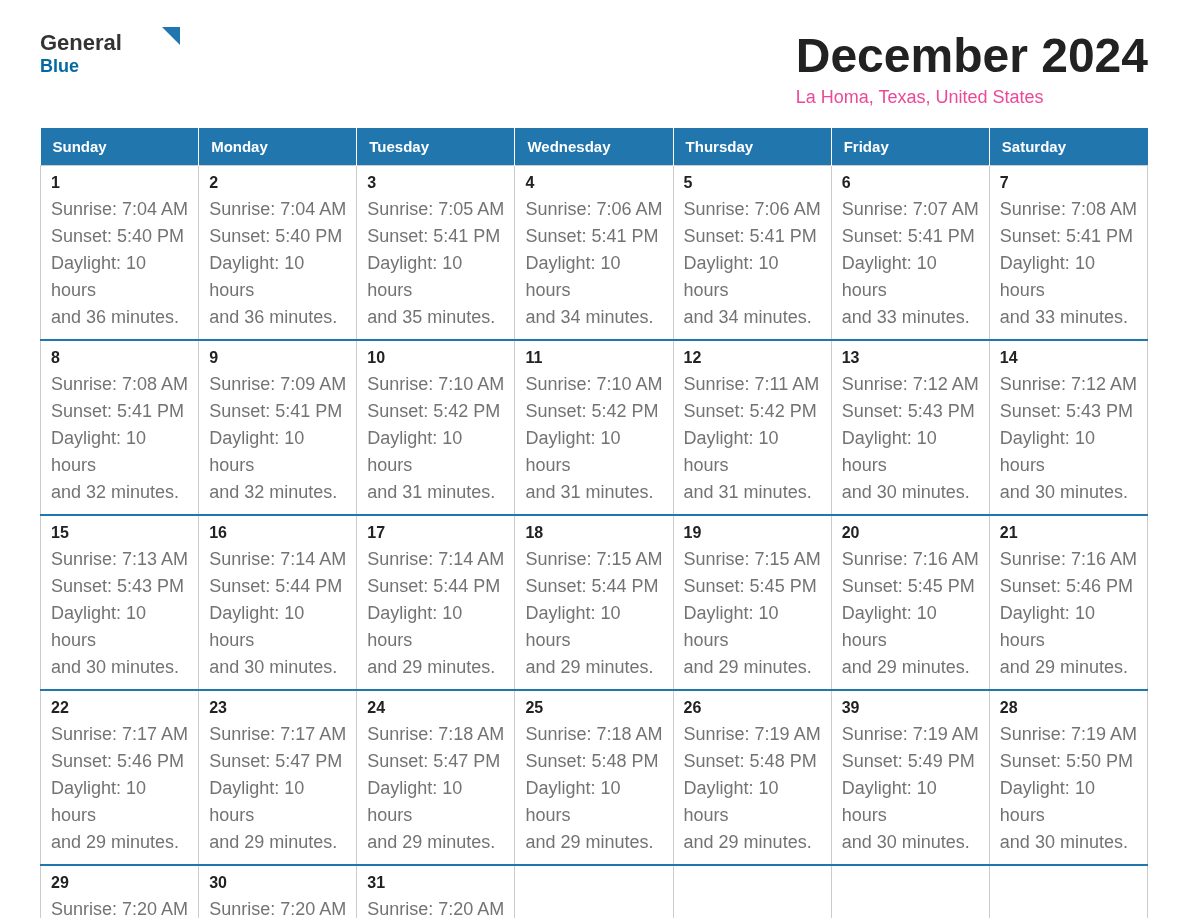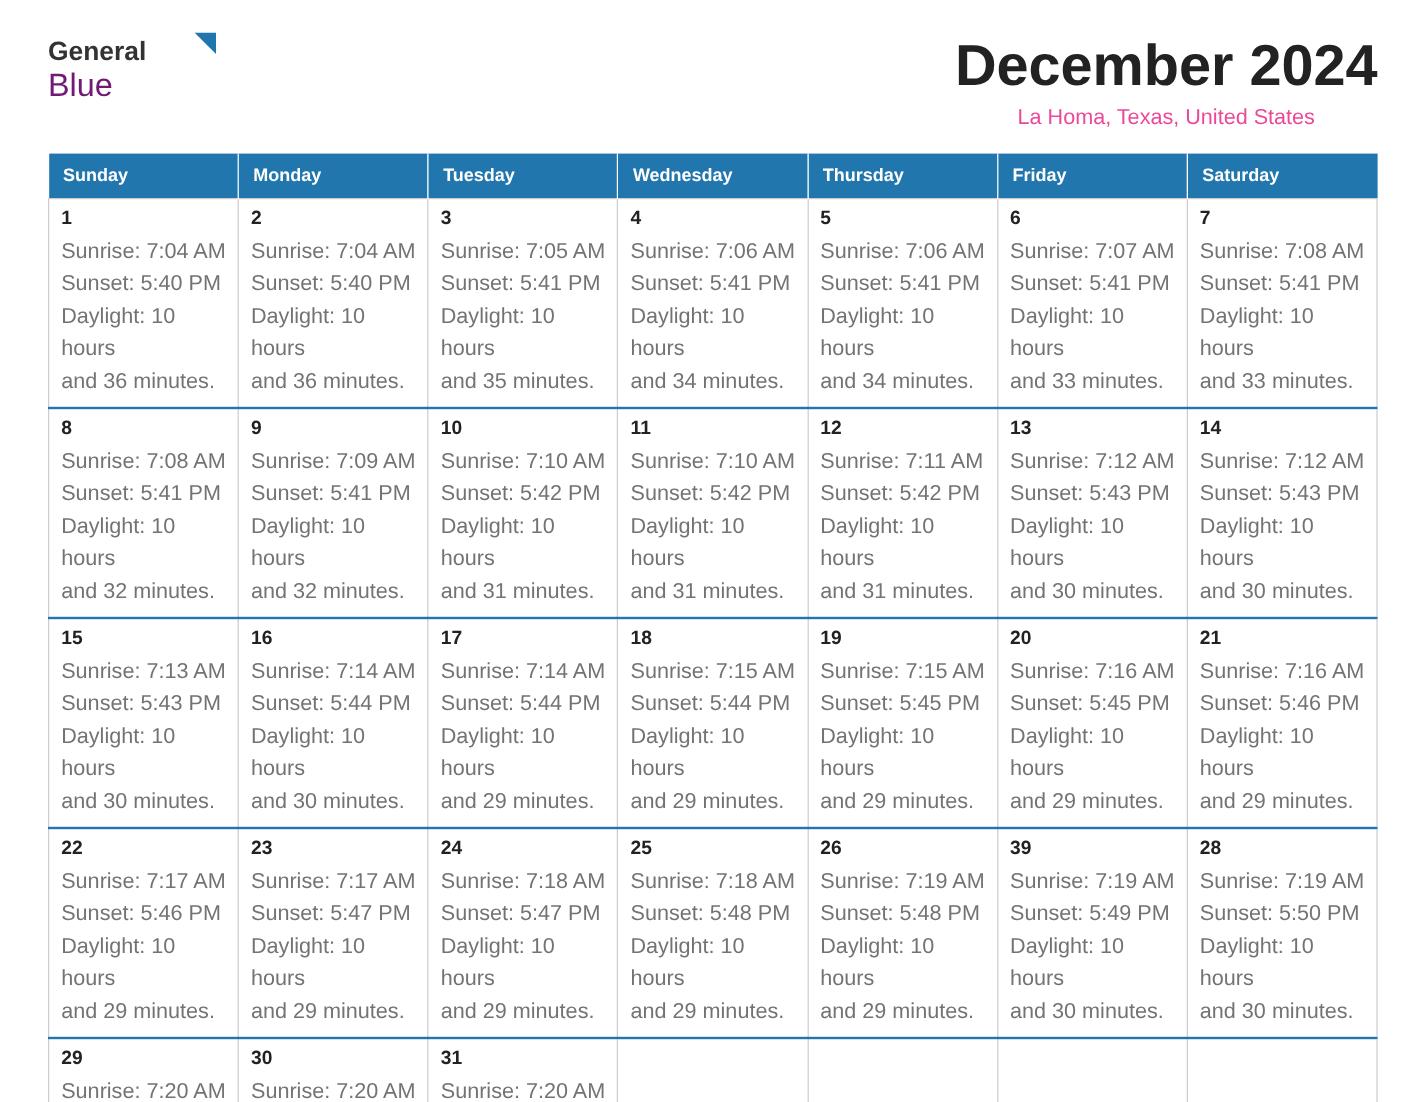--- a/index.html
+++ b/index.html
@@ -15,26 +15,26 @@
       justify-content: space-between;
       align-items: flex-start;
       margin-bottom: 20px;
     }
     .logo-text-general {
       font-size: 22px;
       font-weight: bold;
       color: #333;
     }
     .logo-text-blue {
-      font-size: 27px;
-      font-weight: normal;
-      color: #701a75;
+      font-size: 18px;
+      font-weight: bold;
+      color: #0369a1;
     }
     .title-block {
-      text-align: center;
+      text-align: left;
     }
     .title-block h1 {
       font-size: 48px;
       font-weight: bold;
       color: #222;
       line-height: 1.1;
     }
     .title-block h2 {
       font-size: 18px;
       font-weight: normal;

